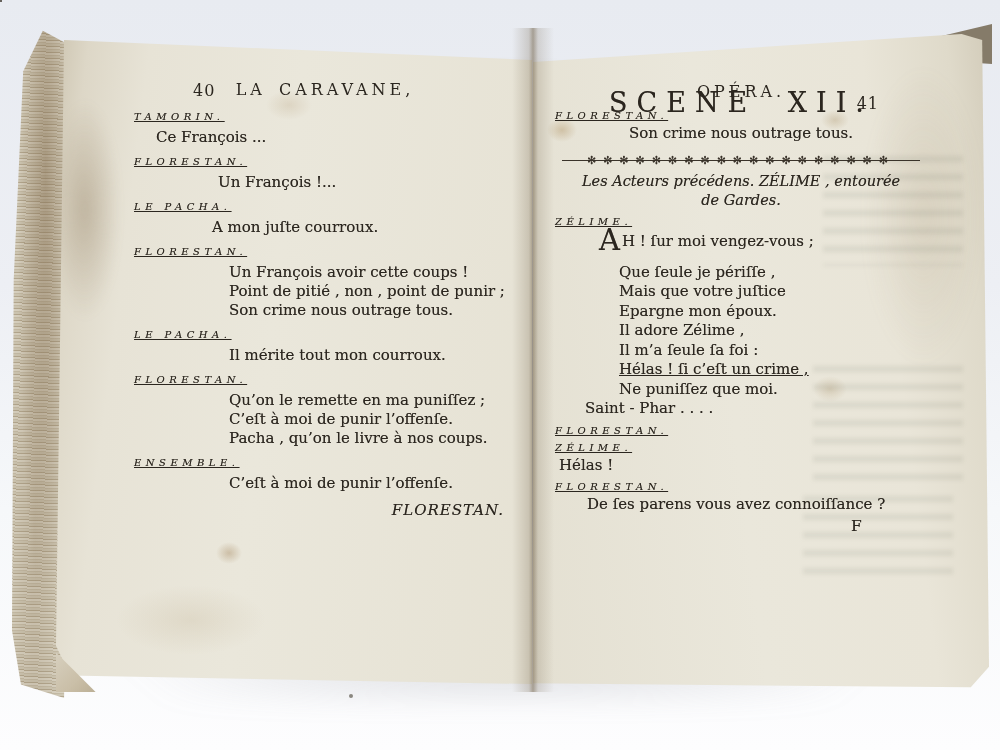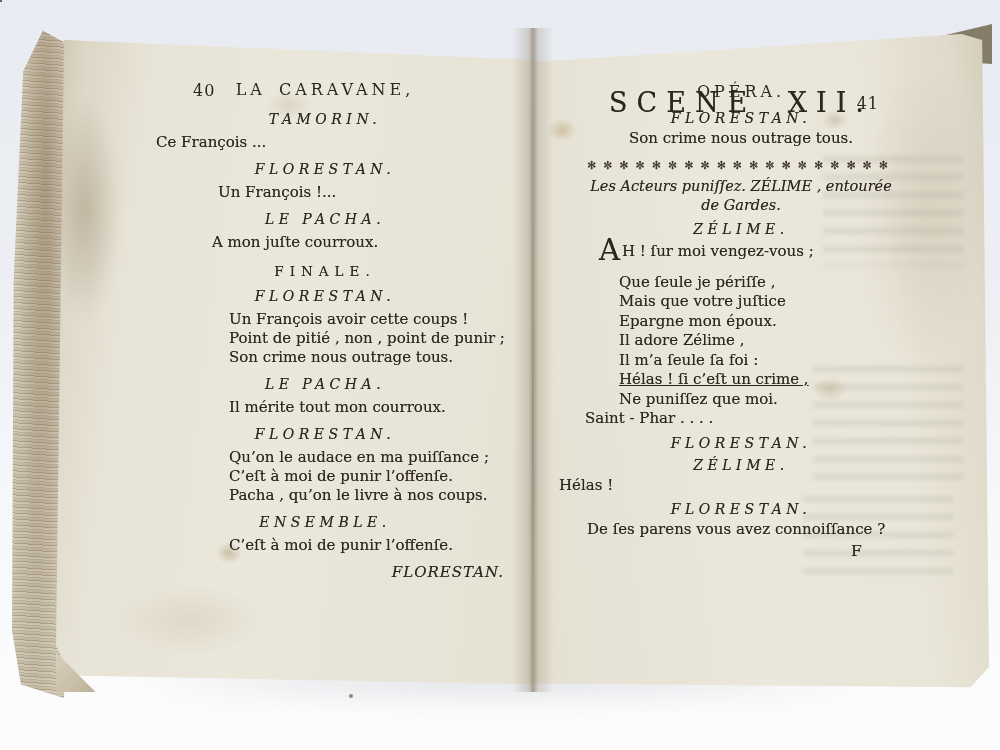--- a/index.html
+++ b/index.html
@@ -75,21 +75,21 @@
   
   .content{position:absolute;z-index:5;color:#2b261f;}
   .page.left .content{left:78px;top:50px;width:382px;}
   .page.right .content{left:22px;top:56px;width:372px;}
   .pghead{position:relative;height:22px;margin-bottom:2px;}
   .pagenum{position:absolute;font-size:16px;letter-spacing:1px;margin-left:11px;}
   .page.left .pagenum{left:48px;top:1px;}
   .page.right .pagenum{right:48px;top:12px;}
   .runtitle{display:block;text-align:center;font-size:16px;letter-spacing:4px;word-spacing:4px;}
   .line{font-size:15px;text-shadow:0 0 .4px rgba(43,38,31,.55);}
-  .line.speaker{text-align:center;font-style:italic;letter-spacing:4.5px;margin:9px 0 6px;font-size:14px;}
+  .line.speaker{font-style:italic;letter-spacing:4.5px;margin:9px 0 6px;font-size:10px;text-decoration:underline;}
   .page.right .line.speaker{margin:6px 0 3px;}
   .line.heading{text-align:center;letter-spacing:6px;font-size:13.5px;margin:11px 0 8px;}
   .line.verse{line-height:19px;}
   .page.right .line.verse{line-height:19.5px;}
   .line.scene{text-align:center;font-size:27px;letter-spacing:9px;word-spacing:14px;margin:5px 0 4px;}
   .line.stage{text-align:center;font-style:italic;font-size:14.5px;line-height:19px;}
   .line.catchword{text-align:right;font-style:italic;padding-right:12px;margin-top:8px;letter-spacing:1px;}
   .line.signature{margin-top:2px;font-size:15.5px;}
   .line.dropcap{line-height:22px;}
   .cap{font-size:29px;line-height:18px;vertical-align:-4px;letter-spacing:2px;}
@@ -118,29 +118,28 @@
         <span class="pagenum">40</span>
         <span class="runtitle">LA CARAVANE,</span>
       </div>
       <div class="lines">
           <div class="line speaker">TAMORIN.</div>
           <div class="line verse" style="padding-left: 22px;">Ce François ...</div>
           <div class="line speaker">FLORESTAN.</div>
           <div class="line verse" style="padding-left: 84px;">Un François !...</div>
           <div class="line speaker">LE PACHA.</div>
           <div class="line verse" style="padding-left: 78px;">A mon juſte courroux.</div>
-          <div class="line heading">FINALE.</div>
           <div class="line speaker">FLORESTAN.</div>
           <div class="line verse" style="padding-left: 95px;">Un François avoir cette coups !</div>
           <div class="line verse" style="padding-left: 95px;">Point de pitié , non , point de punir ;</div>
           <div class="line verse" style="padding-left: 95px;">Son crime nous outrage tous.</div>
           <div class="line speaker">LE PACHA.</div>
           <div class="line verse" style="padding-left: 95px;">Il mérite tout mon courroux.</div>
           <div class="line speaker">FLORESTAN.</div>
-          <div class="line verse" style="padding-left: 95px;">Qu’on le audace en ma puiſſance ;</div>
+          <div class="line verse" style="padding-left: 95px;">Qu’on le remette en ma puniſſez ;</div>
           <div class="line verse" style="padding-left: 95px;">C’eſt à moi de punir l’offenſe.</div>
           <div class="line verse" style="padding-left: 95px;">Pacha , qu’on le livre à nos coups.</div>
           <div class="line speaker">ENSEMBLE.</div>
           <div class="line verse" style="padding-left: 95px;">C’eſt à moi de punir l’offenſe.</div>
           <div class="line catchword">FLORESTAN.</div>
         </div>
     </div>
   </div>
 
   <div class="page right">
@@ -154,21 +153,21 @@
     <div class="content">
       <div class="pghead">
         <span class="pagenum">41</span>
         <span class="runtitle">OPÉRA.</span>
       </div>
       <div class="lines">
           <div class="line speaker">FLORESTAN.</div>
           <div class="line verse" style="text-align: center;">Son crime nous outrage tous.</div>
           <div class="line ornament"><span class="orn">✻✼✻✼✻✼✻✼✻✼✻✼✻✼✻✼✻✼✻</span></div>
           <div class="line scene">SCENE XII.</div>
-          <div class="line stage">Les Acteurs puniſſez. ZÉLIME , entourée</div>
+          <div class="line stage">Les Acteurs précédens. ZÉLIME , entourée</div>
           <div class="line stage">de Gardes.</div>
           <div class="line speaker">ZÉLIME.</div>
           <div class="line dropcap" style="padding-left: 44px;"><span class="cap">A</span>H ! ſur moi vengez-vous ;</div>
           <div class="line verse" style="padding-left: 64px; margin-top: 11px;">Que ſeule je périſſe ,</div>
           <div class="line verse" style="padding-left: 64px;">Mais que votre juſtice</div>
           <div class="line verse" style="padding-left: 64px;">Epargne mon époux.</div>
           <div class="line verse" style="padding-left: 64px;">Il adore Zélime ,</div>
           <div class="line verse" style="padding-left: 64px;">Il m’a ſeule ſa foi :</div>
           <div class="line verse" style="padding-left: 64px; text-decoration: underline;">Hélas ! ſi c’eſt un crime ,</div>
           <div class="line verse" style="padding-left: 64px;">Ne puniſſez que moi.</div>

